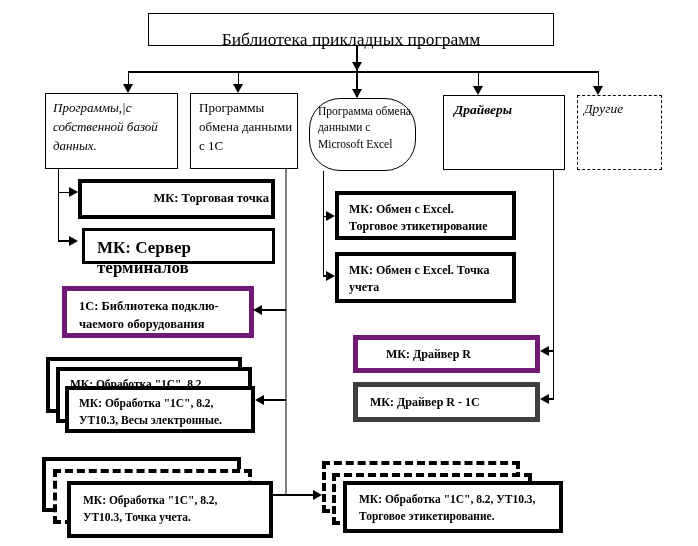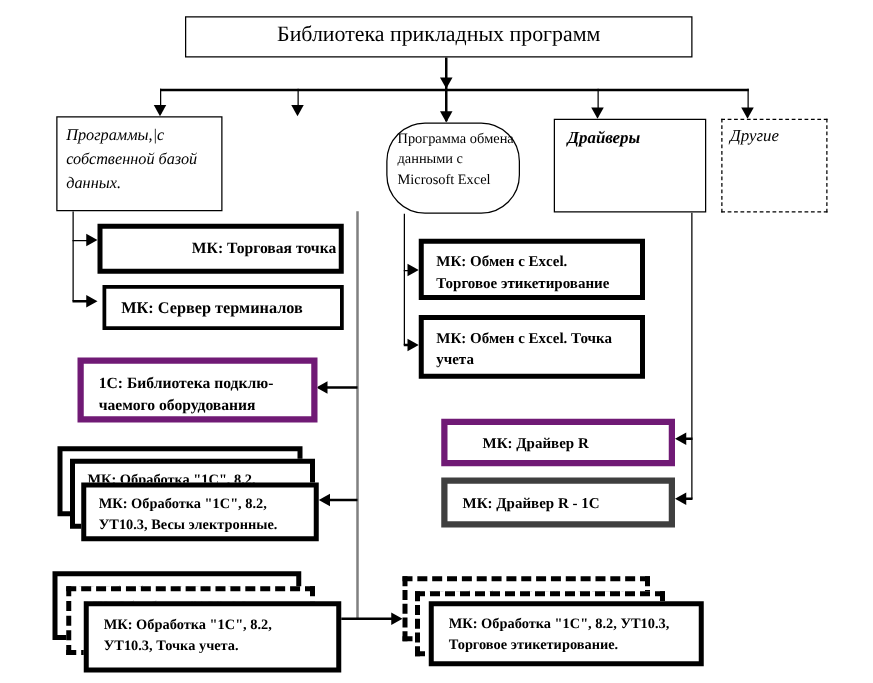--- a/index.html
+++ b/index.html
@@ -62,45 +62,48 @@
 
   <div class="grayline" style="left:285px;top:169px;width:2px;height:326px;"></div>
   <div class="line" style="left:258px;top:309px;width:28px;height:1.5px;"></div>
   <div class="ar ar-l" style="left:253px;top:305px;"></div>
   <div class="line" style="left:260px;top:399px;width:26px;height:1.5px;"></div>
   <div class="ar ar-l" style="left:255px;top:395px;"></div>
   <div class="line" style="left:268px;top:494px;width:50px;height:1.5px;"></div>
   <div class="ar ar-l" style="left:263px;top:490px;"></div>
   <div class="ar ar-r" style="left:313px;top:490px;"></div>
 
-  <div class="box b-thin" style="left:148px;top:13px;width:406px;height:33px;font-size:17.5px;text-align:center;padding-top:3px;">
+  <div class="box b-thin" style="left:148px;top:13px;width:406px;height:33px;font-size:17.5px;text-align:center;padding-top:15px;">
     <span class="lbl">Библиотека прикладных программ</span>
   </div>
 
   <div class="box b-thin it" style="left:45px;top:93px;width:133px;height:76px;font-size:13px;line-height:1.45;padding:5px 4px 0 7px;">
     <span class="lbl">Программы,|с собственной базой данных.</span>
   </div>
 
+  <div class="box b-thin" style="left:190px;top:93px;width:108px;height:76px;font-size:13px;line-height:1.45;padding:5px 4px 0 8px;">
+    <span class="lbl">Программы обмена данными с 1С</span>
+  </div>
 
   <div class="box b-thin" style="left:309px;top:98px;width:107px;height:73px;font-size:11.5px;line-height:1.42;padding:4px 4px 0 8px;border-radius:31px;">
     <span class="lbl">Программа обмена данными с Microsoft Excel</span>
   </div>
 
   <div class="box b-thin it" style="left:443px;top:95px;width:122px;height:75px;font-size:13.5px;padding:6px 4px 0 10px;font-weight:bold;">
     <span class="lbl">Драйверы</span>
   </div>
 
   <div class="box b-dash-thin" style="left:577px;top:95px;width:85px;height:75px;font-size:13.5px;padding:5px 2px 0 6px;font-style:italic;">
     <span class="lbl">Другие</span>
   </div>
 
   <div class="box b-thick bold" style="left:78px;top:179px;width:197px;height:40px;font-size:12.5px;padding:8px 2px 0 14px;text-align:right;">
     <span class="lbl">МК: Торговая точка</span>
   </div>
-  <div class="box b-med bold" style="left:82px;top:228px;width:193px;height:36px;font-size:13px;padding:7px 2px 0 12px;">
+  <div class="box b-med bold" style="left:82px;top:228px;width:193px;height:36px;font-size:17px;padding:7px 2px 0 12px;">
     <span class="lbl">МК: Сервер терминалов</span>
   </div>
 
   <div class="box b-xthick bold" style="left:62px;top:286px;width:192px;height:52px;font-size:12.5px;line-height:1.45;padding:6px 2px 0 12px;">
     <span class="lbl">1С: Библиотека подклю-</span>
     <span class="lbl">чаемого оборудования</span>
   </div>
 
   <div class="box b-thick bold" style="left:335px;top:191px;width:181px;height:49px;font-size:12px;line-height:1.45;padding:6px 2px 0 10px;">
     <span class="lbl">МК: Обмен с Excel.</span>

